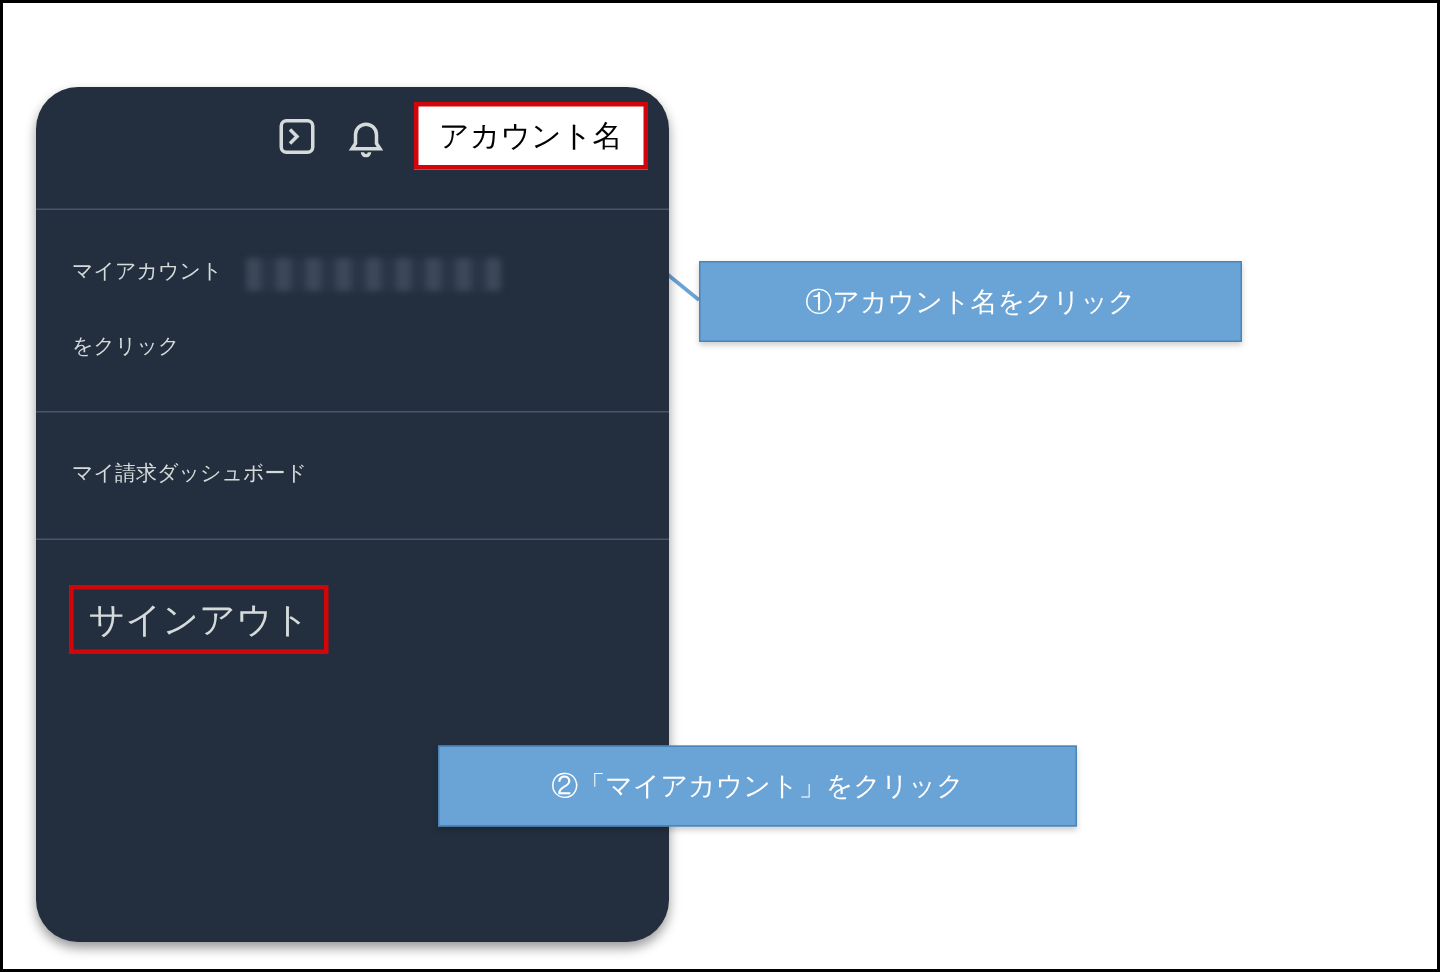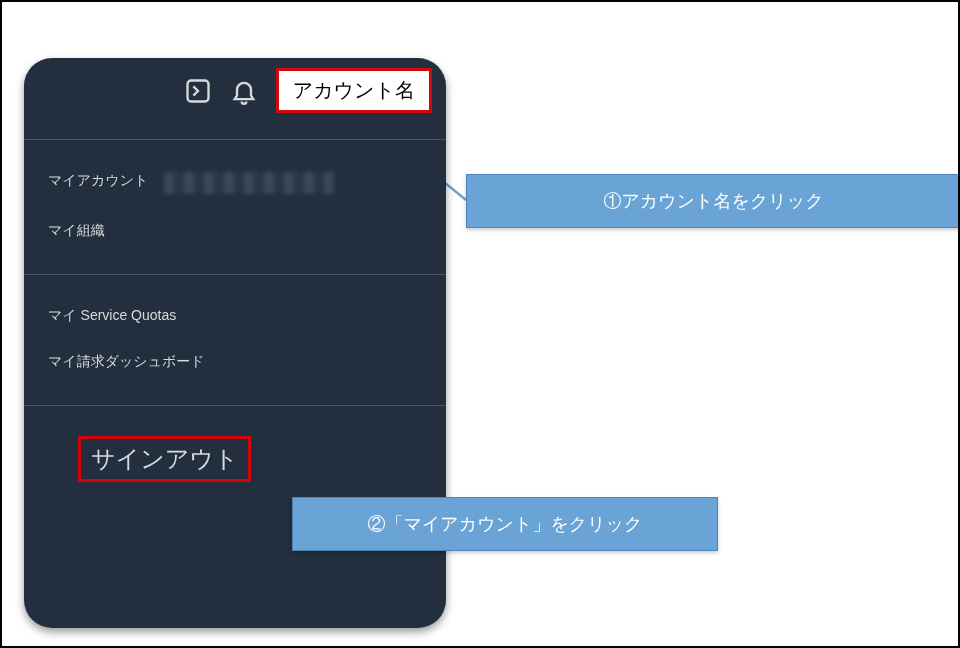--- a/index.html
+++ b/index.html
@@ -52,21 +52,21 @@
       cursor: pointer;
     }
     .menu-item .redacted {
       margin-left: 16px;
       width: 170px;
       height: 22px;
       background: repeating-linear-gradient(90deg,#3c4858 0 10px,#2a3646 10px 20px);
       filter: blur(2px);
       border-radius:2px;
     }
-    .signout-wrap { padding: 12px 22px; margin-left: 32px; }
+    .signout-wrap { padding: 12px 22px; }
     .signout {
       display: inline-block;
       color: #d5dbdb;
       font-size: 24px;
       border: 3px solid #d2060a;
       padding: 4px 10px;
       cursor: pointer;
     }
     .callout {
       position: absolute;
@@ -74,21 +74,21 @@
       border: 1px solid #4a84b8;
       color: #ffffff;
       font-size: 18px;
       padding: 0 20px;
       display: flex;
       align-items: center;
       justify-content: center;
       height: 54px;
       box-shadow: 0 2px 4px rgba(0,0,0,.2);
     }
-    .callout-1 { top: 172px; left: 464px; width: 495px; }
+    .callout-1 { top: 172px; left: 464px; width: 362px; }
     .callout-2 { top: 495px; left: 290px; width: 426px; }
     .connector {
       position: absolute;
       background: transparent;
       pointer-events: none;
     }
     .connector line { stroke: #6aa3d5; stroke-width: 2.5; }
   </style>
 </head>
 <body>
@@ -114,28 +114,25 @@
     </span>
     <div class="account-chip">アカウント名</div>
   </div>
 
   <div class="section">
     <div class="menu-item">
       <span>マイアカウント</span>
       <span class="redacted"></span>
     </div>
     <div class="menu-item">
-      <span>マイ組織</span>
+      <span>をクリック</span>
     </div>
   </div>
 
   <div class="section">
-    <div class="menu-item">
-      <span>マイ Service Quotas</span>
-    </div>
     <div class="menu-item">
       <span>マイ請求ダッシュボード</span>
     </div>
   </div>
 
   <div class="section">
     <div class="signout-wrap">
       <span class="signout">サインアウト</span>
     </div>
   </div>

